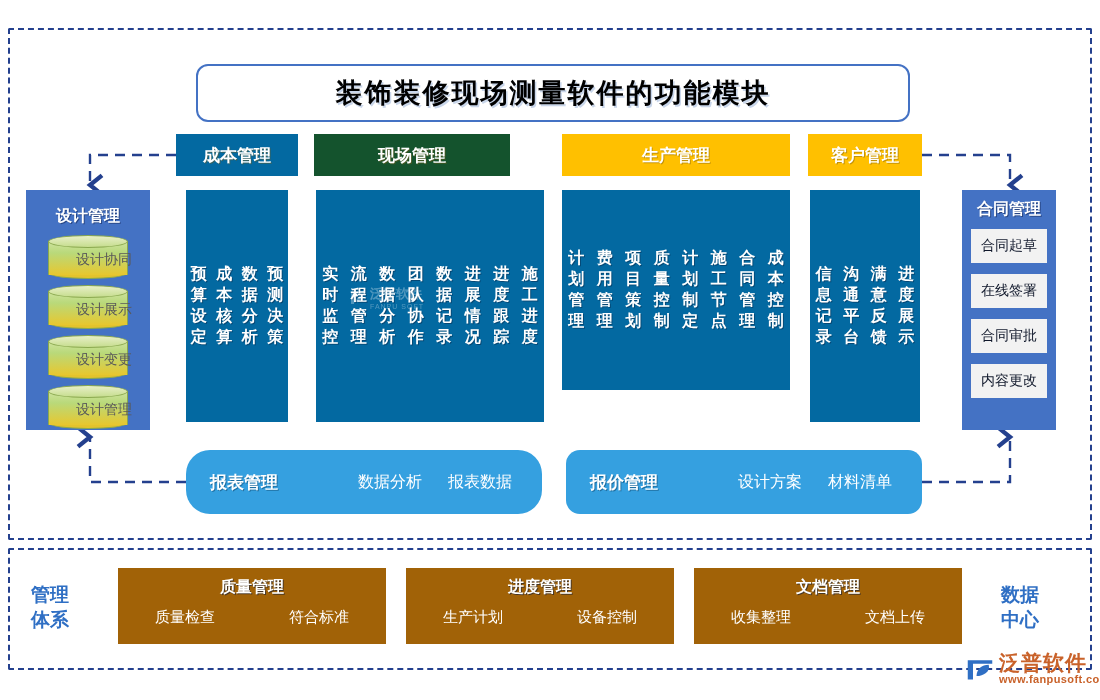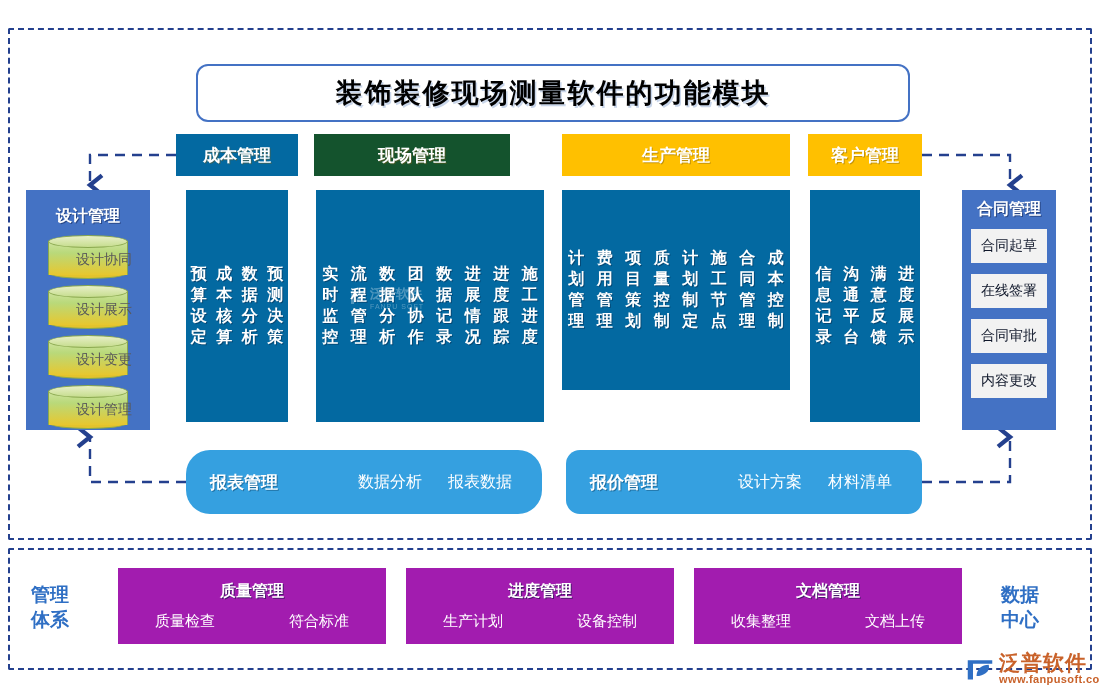--- a/index.html
+++ b/index.html
@@ -121,23 +121,23 @@
     display: flex; gap: 26px; margin-left: auto; margin-right: 30px;
   }
   .rbar .ritem { color: #ffffff; font-size: 16px; }
 
   
   .side-label {
     position: absolute; color: #2f6fc4; font-size: 19px; font-weight: bold;
     line-height: 25px; text-align: center; width: 56px;
   }
   .dark-box {
-    position: absolute; height: 76px; background: #a21caf;
+    position: absolute; height: 76px; background: #a16207;
     display: flex; flex-direction: column; align-items: center;
-    justify-content: center;
+    padding-top: 9px;
   }
   .dark-box .dtitle {
     color: #ffffff; font-size: 16px; font-weight: bold;
     text-shadow: 1px 1px 0 rgba(10,25,60,.6); margin-bottom: 10px;
   }
   .dark-box .ditems { display: flex; justify-content: center; width: 100%; }
   .dark-box .ditem {
     color: #ffffff; font-size: 15px; flex: 1; text-align: center;
   }
 

